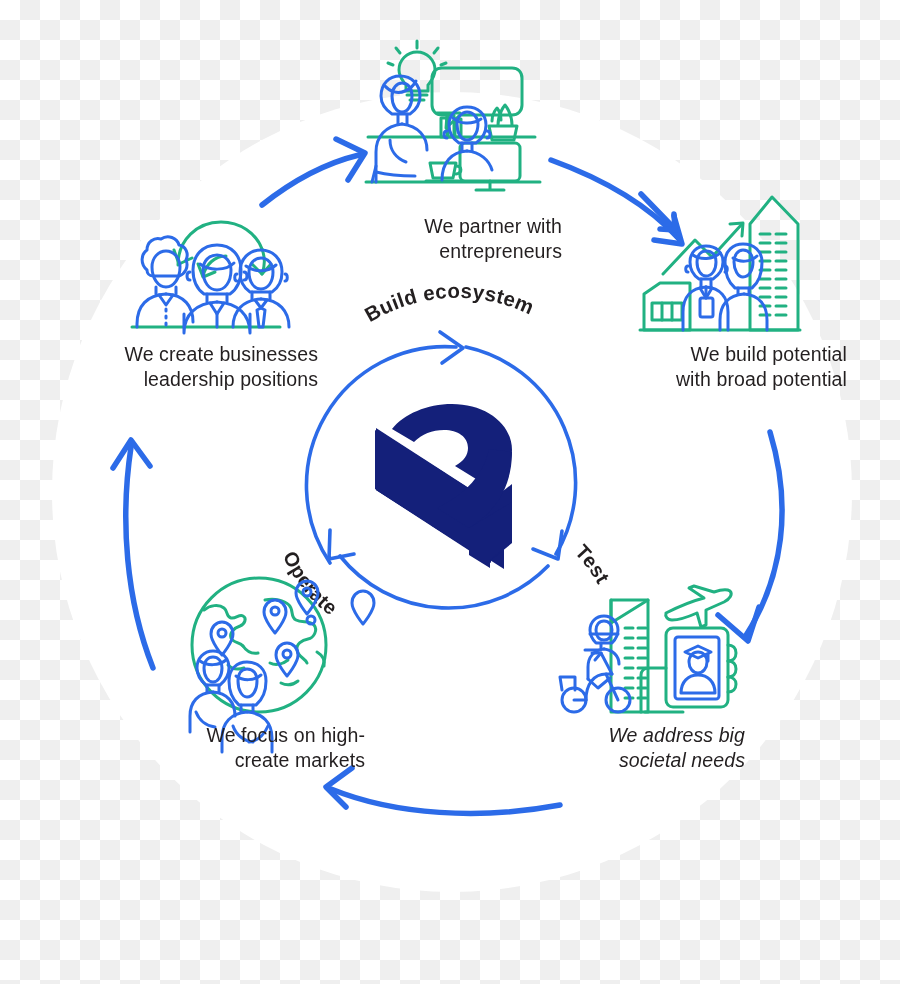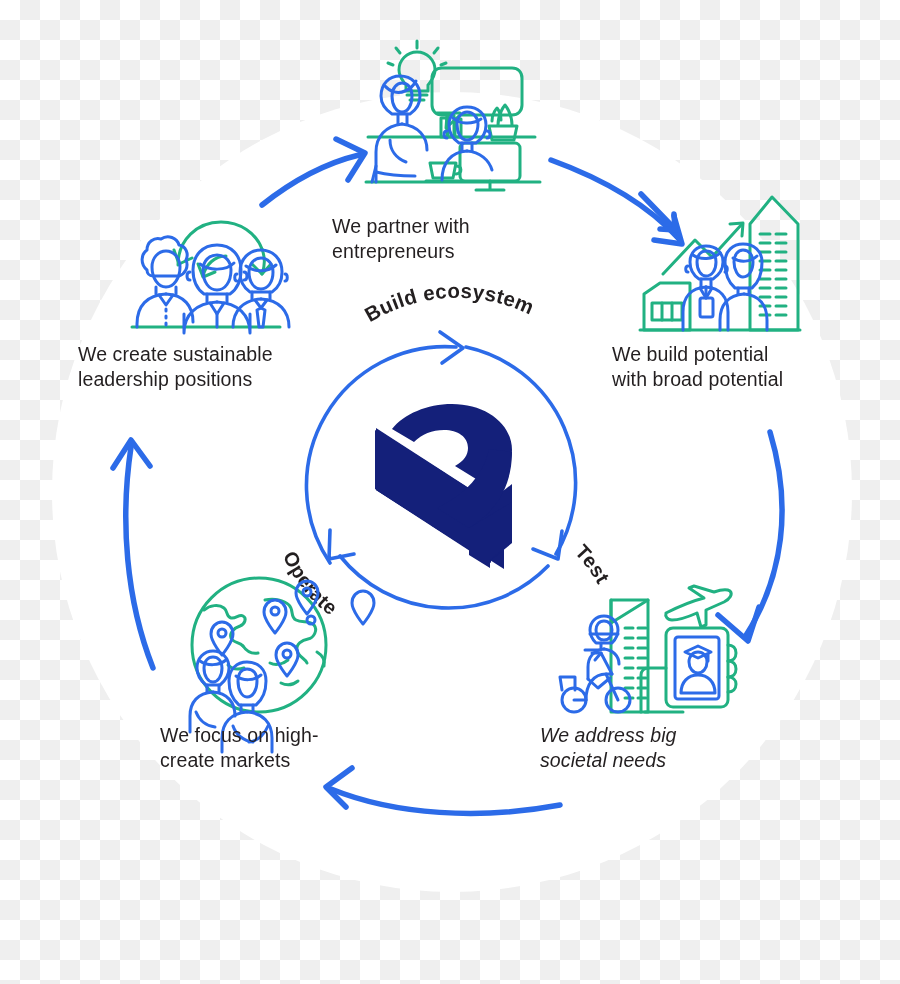--- a/index.html
+++ b/index.html
@@ -11,21 +11,21 @@
       linear-gradient(45deg,#efefef 25%,transparent 25%,transparent 75%,#efefef 75%,#efefef),
       linear-gradient(45deg,#efefef 25%,transparent 25%,transparent 75%,#efefef 75%,#efefef);
     background-size:40px 40px;
     background-position:0 0,20px 20px;
     overflow:hidden;
   }
   #stage{position:relative;width:900px;height:984px;}
   #stage svg.layer{position:absolute;left:0;top:0;width:900px;height:984px;}
   .node-label{
     position:absolute;
-    text-align:left;
+    text-align:right;
     font-size:19.5px;
     line-height:25px;
     color:#231f20;
     letter-spacing:.1px;
     white-space:pre-line;
   }
   .curve-text{font-size:20.5px;font-weight:bold;fill:#231f20;letter-spacing:.3px;}
   .curve-text-sm{font-size:20px;font-weight:bold;fill:#231f20;letter-spacing:.3px;}
 </style>
 </head>
@@ -461,16 +461,16 @@
 
   <div class="node-label" style="left:612px;top:342px;width:235px;">We build potential
 with broad potential</div>
 
   <div class="node-label" style="left:540px;top:723px;width:205px;font-style:italic;">We address big
 societal needs</div>
 
   <div class="node-label" style="left:160px;top:723px;width:205px;">We focus on high-
 create markets</div>
 
-  <div class="node-label" style="left:78px;top:342px;width:240px;">We create sustainable
+  <div class="node-label" style="left:78px;top:342px;width:240px;">We create businesses
 leadership positions</div>
 
 </div>
 
 </body></html>

